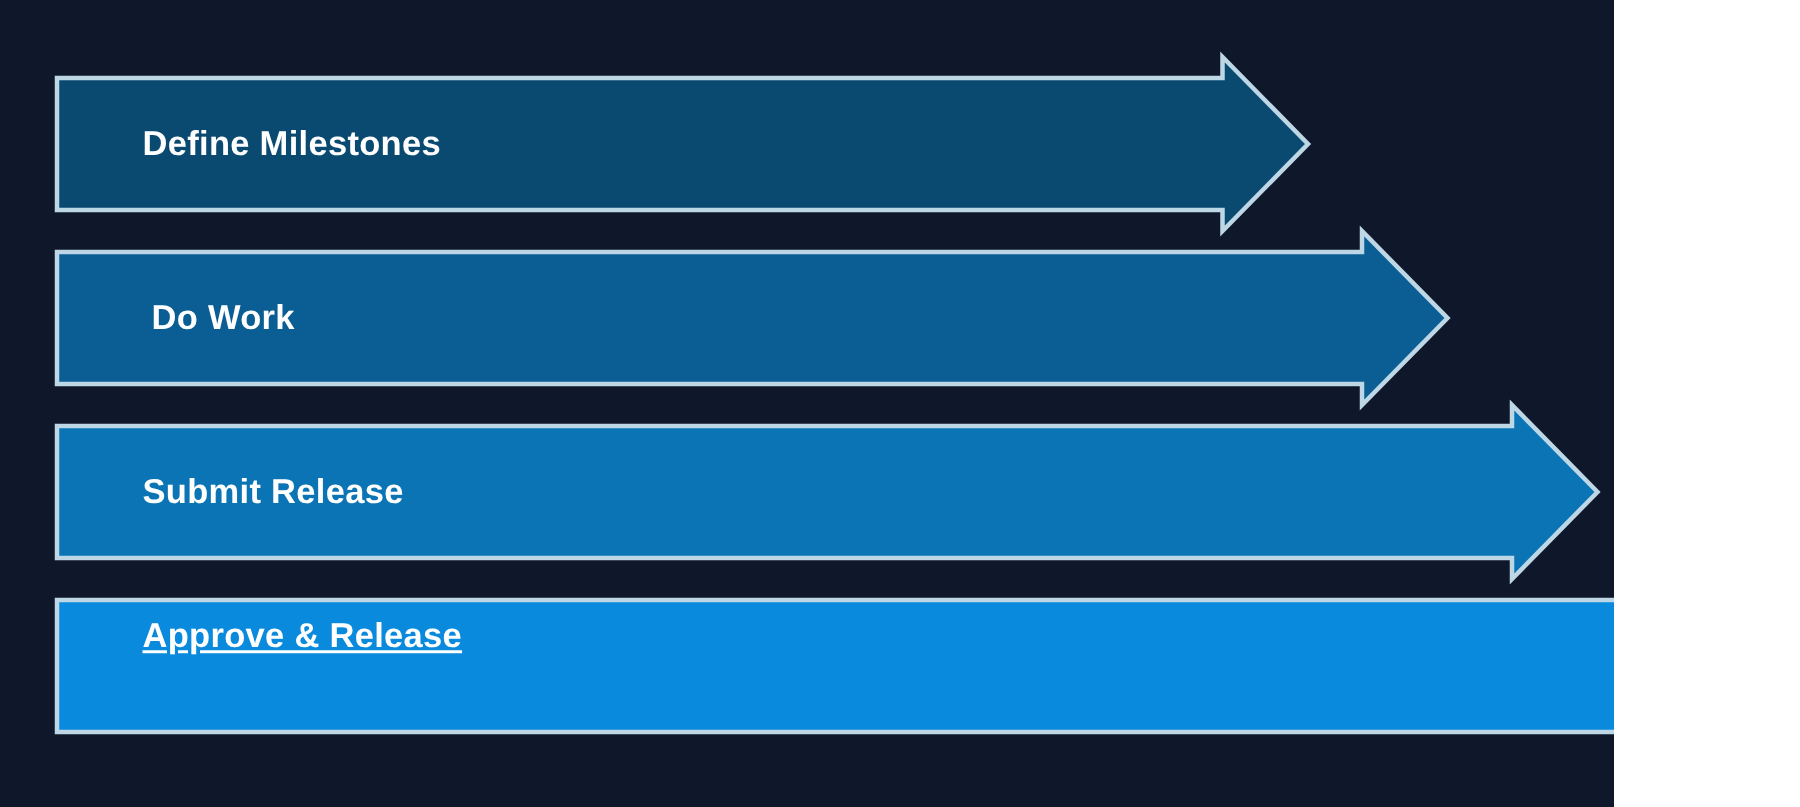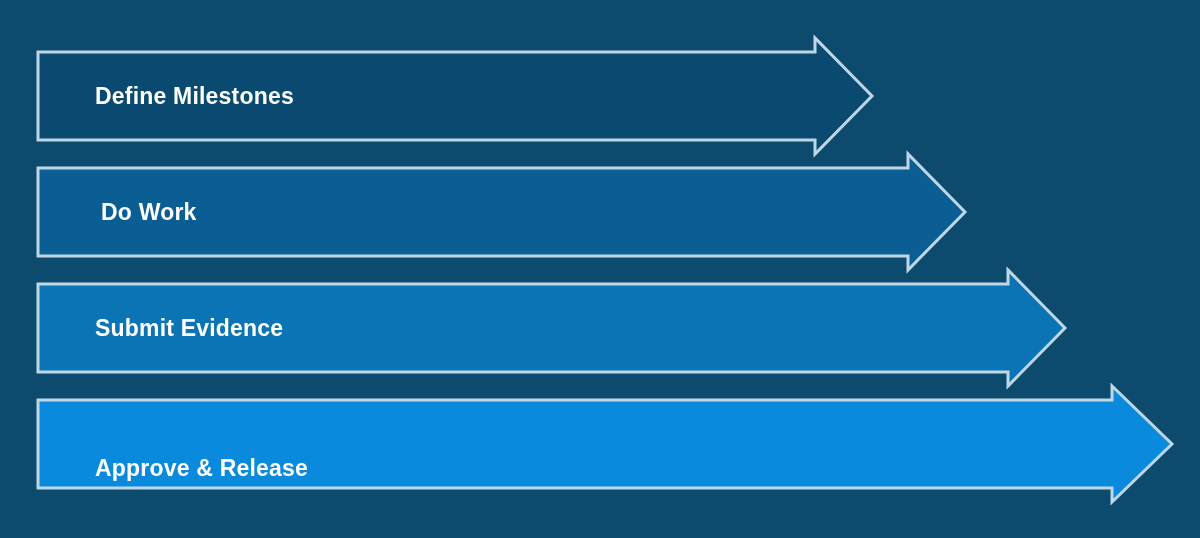--- a/index.html
+++ b/index.html
@@ -37,38 +37,38 @@
     font-size: 23px;
     letter-spacing: 0.2px;
     white-space: nowrap;
     line-height: 1;
     font-family: "Liberation Sans", "DejaVu Sans", sans-serif;
   }
 </style>
 </head>
 <body>
 
-<div id="canvas" style="width: 1200px; height: 538px; background: #0c4a6e;">
+<div id="canvas" style="width: 1076px; height: 538px; background: #0f172a;">
     <div class="arrow-row">
       <svg class="arrow-svg" width="1200" height="538" viewBox="0 0 1200 538">
         <polygon points="38,52 815,52 815,38 872,96 815,154 815,140 38,140" fill="#0a4a70" stroke="#bdd7e7" stroke-width="3" stroke-linejoin="miter"></polygon>
       </svg>
       <div class="arrow-label" style="left: 95px; top: 96px; transform: translateY(-50%); color: rgb(255, 255, 255);">Define Milestones</div>
     </div>
     <div class="arrow-row">
       <svg class="arrow-svg" width="1200" height="538" viewBox="0 0 1200 538">
         <polygon points="38,168 908,168 908,154 965,212 908,270 908,256 38,256" fill="#0a5e93" stroke="#bdd7e7" stroke-width="3" stroke-linejoin="miter"></polygon>
       </svg>
       <div class="arrow-label" style="left: 101px; top: 212px; transform: translateY(-50%); color: rgb(255, 255, 255);">Do Work</div>
     </div>
     <div class="arrow-row">
       <svg class="arrow-svg" width="1200" height="538" viewBox="0 0 1200 538">
         <polygon points="38,284 1008,284 1008,270 1065,328 1008,386 1008,372 38,372" fill="#0a74b4" stroke="#bdd7e7" stroke-width="3" stroke-linejoin="miter"></polygon>
       </svg>
-      <div class="arrow-label" style="left: 95px; top: 328px; transform: translateY(-50%); color: rgb(255, 255, 255);">Submit Evidence</div>
+      <div class="arrow-label" style="left: 95px; top: 328px; transform: translateY(-50%); color: rgb(255, 255, 255);">Submit Release</div>
     </div>
     <div class="arrow-row">
       <svg class="arrow-svg" width="1200" height="538" viewBox="0 0 1200 538">
         <polygon points="38,400 1112,400 1112,386 1172,444 1112,502 1112,488 38,488" fill="#0a8adc" stroke="#bdd7e7" stroke-width="3" stroke-linejoin="miter"></polygon>
       </svg>
-      <div class="arrow-label" style="left: 95px; top: 468px; transform: translateY(-50%); color: rgb(255, 255, 255);">Approve &amp; Release</div>
+      <div class="arrow-label" style="left: 95px; top: 424px; transform: translateY(-50%); color: rgb(255, 255, 255); text-decoration: underline;">Approve &amp; Release</div>
     </div>
   </div>
 
 </body></html>

